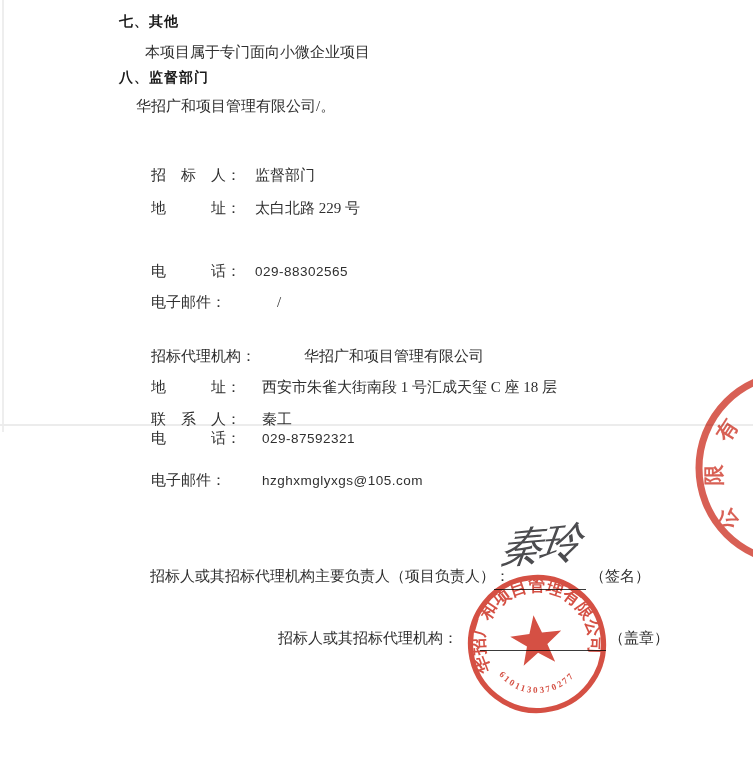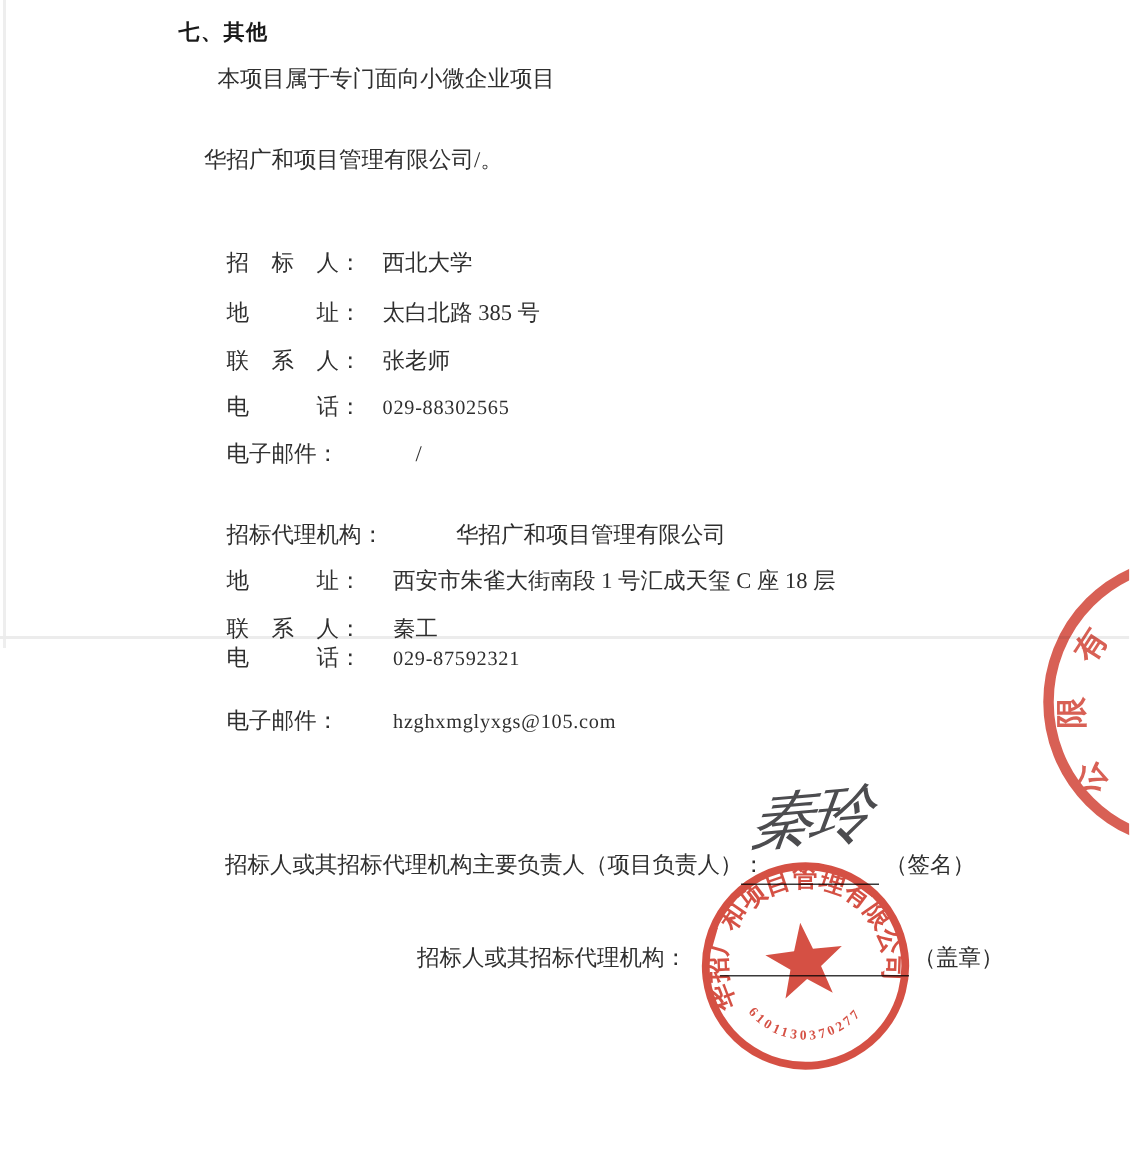--- a/index.html
+++ b/index.html
@@ -8,21 +8,21 @@
     width:753px;height:778px;
     background:#ffffff;
     overflow:hidden;
     font-family:"Liberation Serif","DejaVu Serif",serif;
     color:#2f2f2f;
   }
   .abs{position:absolute;white-space:pre;}
   .h{font-weight:bold;font-size:14px;color:#1a1a1a;letter-spacing:1px;}
   .t{font-size:15px;}
   .lbl{display:inline-block;}
-  .lat{font-family:Liberation Serif, serif;font-size:13.5px;letter-spacing:.5px;}
+  .lat{font-family:Liberation Sans, sans-serif;font-size:13.5px;letter-spacing:.5px;}
   .uline{position:absolute;border-bottom:1.2px solid #3a3a3a;height:0;}
   .scan-hline{position:absolute;left:0;top:424px;width:753px;height:2px;background:#ececec;}
   .scan-vline{position:absolute;left:2px;top:0;width:2px;height:432px;background:#eeeeee;}
   .sig{
     position:absolute;left:497px;top:521px;
     font-size:42px;font-style:italic;font-weight:normal;
     color:#2d2d31;opacity:.85;letter-spacing:-3px;
     transform:rotate(-5deg) skewX(-13deg);
     transform-origin:left bottom;
     white-space:pre;
@@ -34,31 +34,29 @@
 <body>
 
 <div class="page">
 
   <div class="scan-vline"></div>
   <div class="scan-hline"></div>
 
   <div class="abs h" style="left:119px;top:13px">七、其他</div>
   <div class="abs t" style="left:145px;top:43px">本项目属于专门面向小微企业项目</div>
 
+  <div class="abs h" style="left:119px;top:69px">八、监督部门</div>
   <div class="abs t" style="left:136px;top:97px">华招广和项目管理有限公司/。</div>
 
 
   <div class="abs t" style="left:136px;top:149px">
-    <span class="lbl" style="width:104px">招　标　人：</span><span>西北大学</span>
+    <span class="lbl" style="width:104px">招　标　人：</span><span>监督部门</span>
   </div>
   <div class="abs t" style="left:136px;top:182px">
-    <span class="lbl" style="width:104px">地　　　址：</span><span>太白北路 385 号</span>
-  </div>
-  <div class="abs t" style="left:136px;top:214px">
-    <span class="lbl" style="width:104px">联　系　人：</span><span>张老师</span>
+    <span class="lbl" style="width:104px">地　　　址：</span><span>太白北路 229 号</span>
   </div>
   <div class="abs t" style="left:136px;top:245px">
     <span class="lbl" style="width:104px">电　　　话：</span><span class="lat">029-88302565</span>
   </div>
   <div class="abs t" style="left:136px;top:330px">
     <span class="lbl">招标代理机构：</span><span style="padding-left:48px">华招广和项目管理有限公司</span>
   </div>
 
   <div class="abs t" style="left:136px;top:276px">
     <span class="lbl" style="width:104px">电子邮件：</span><span style="padding-left:22px">/</span>

